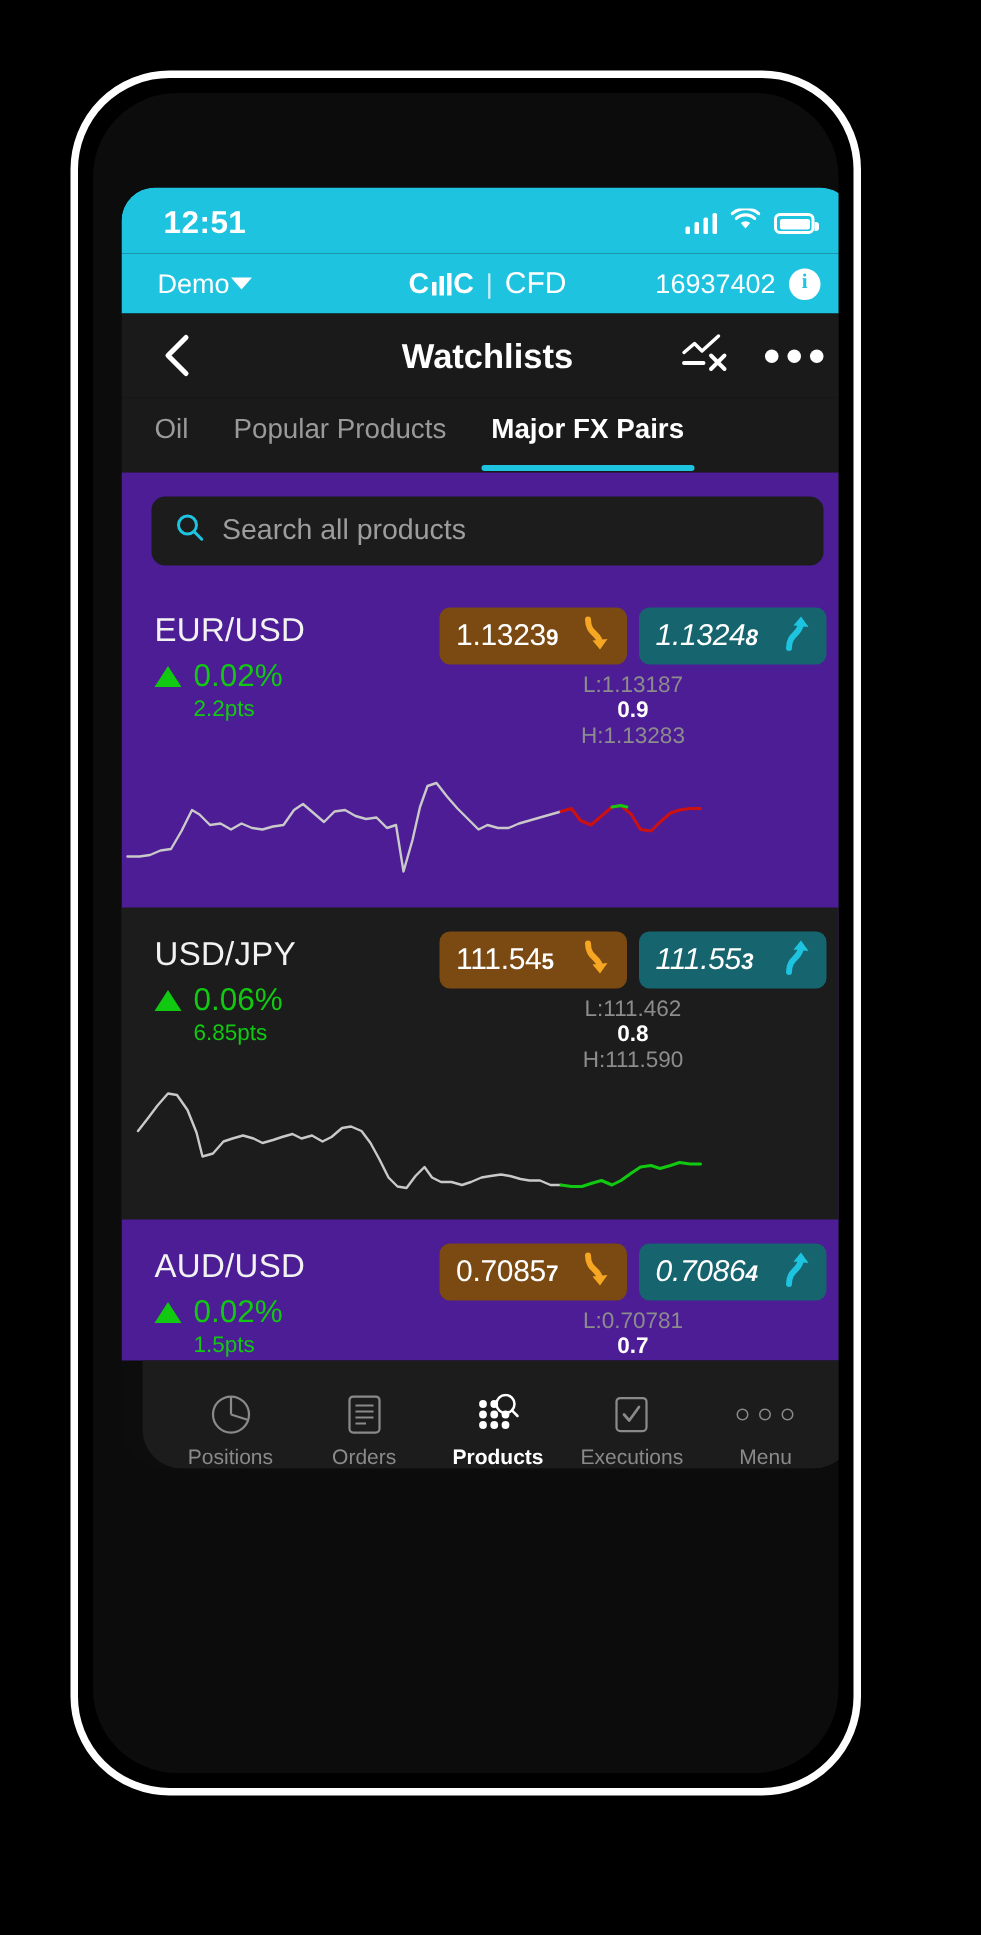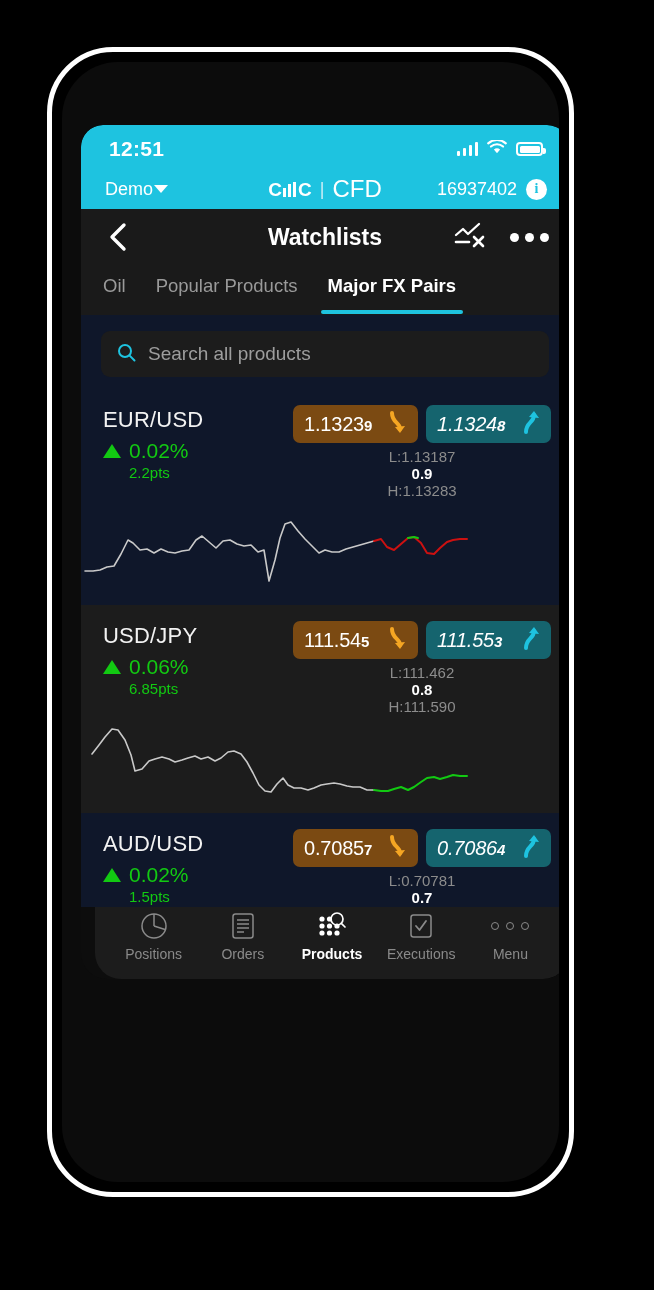--- a/index.html
+++ b/index.html
@@ -84,21 +84,21 @@
   .cmc-logo .c{
     color:#fff; font-size:19px; font-weight:700; line-height:17px;
     font-family:"Liberation Sans", sans-serif;
   }
   .cmc-logo .bars{ display:flex; align-items:flex-end; gap:2px; height:15px; padding-bottom:1px; }
   .cmc-logo .bars i{ display:block; width:3px; background:#fff; }
   .cmc-logo .bars i:nth-child(1){ height:9px; }
   .cmc-logo .bars i:nth-child(2){ height:13px; }
   .cmc-logo .bars i:nth-child(3){ height:15px; }
   #brand-sep{ color:#cdeef6; font-size:18px; font-weight:300; }
-  #brand-cfd{ color:#fff; font-size:24px; font-weight:400; }
+  #brand-cfd{ color:#fff; font-size:20px; font-weight:400; }
   #account-right{ margin-left:auto; display:flex; align-items:center; gap:9px; }
   #account-number{ color:#fff; font-size:18px; }
   .info-icon{
     width:21px;height:21px;border-radius:50%;background:#fff;
     color:#1ec3e0;font-size:14px;font-weight:700;
     display:flex;align-items:center;justify-content:center;
     font-family:"Liberation Serif", serif; cursor:pointer;
   }
 
   
@@ -134,21 +134,21 @@
   }
   .tab.active{ color:#fff; font-weight:700; }
   .tab.active::after{
     content:""; position:absolute; left:-7px; right:-7px; bottom:0;
     height:4px; background:#1ec3e0; border-radius:2px;
   }
 
   
   #content{
     position:absolute; left:0; right:0; top:190px; bottom:72px;
-    background:#0f172a; overflow:hidden;
+    background:#4c1d95; overflow:hidden;
   }
 
   
   #search-wrap{ padding:16px 20px 12px 20px; }
   #search-box{
     height:46px; background:#1c1c1c; border-radius:9px;
     display:flex; align-items:center; padding:0 16px; gap:12px; cursor:text;
   }
   #search-placeholder{ color:#9d9d9d; font-size:19px; }
 
@@ -186,21 +186,21 @@
   }
   .meta-lh{ color:#8c8c8c; font-size:15px; }
   .meta-spread{ color:#fff; font-size:15px; font-weight:700; }
 
   .spark{ display:block; margin-top:6px; }
 
   
   #bottom-nav{
     position:absolute; left:14px; right:0; bottom:0; height:72px;
     background:#1c1c1c; border-radius:0 0 26px 26px;
-    display:flex; align-items:flex-start; padding:4px 14px 0 14px;
+    display:flex; align-items:flex-end; padding:4px 14px 0 14px;
   }
   .nav-item{
     flex:1; display:flex; flex-direction:column; align-items:center;
     gap:5px; cursor:pointer; color:#8a8a8a;
   }
   .nav-item.active{ color:#ffffff; }
   .nav-label{ font-size:14px; }
   .nav-item.active .nav-label{ font-weight:700; }
   .nav-icon{ height:30px; display:flex; align-items:center; justify-content:center; }
   .menu-dots{ display:flex; gap:7px; align-items:center; }

